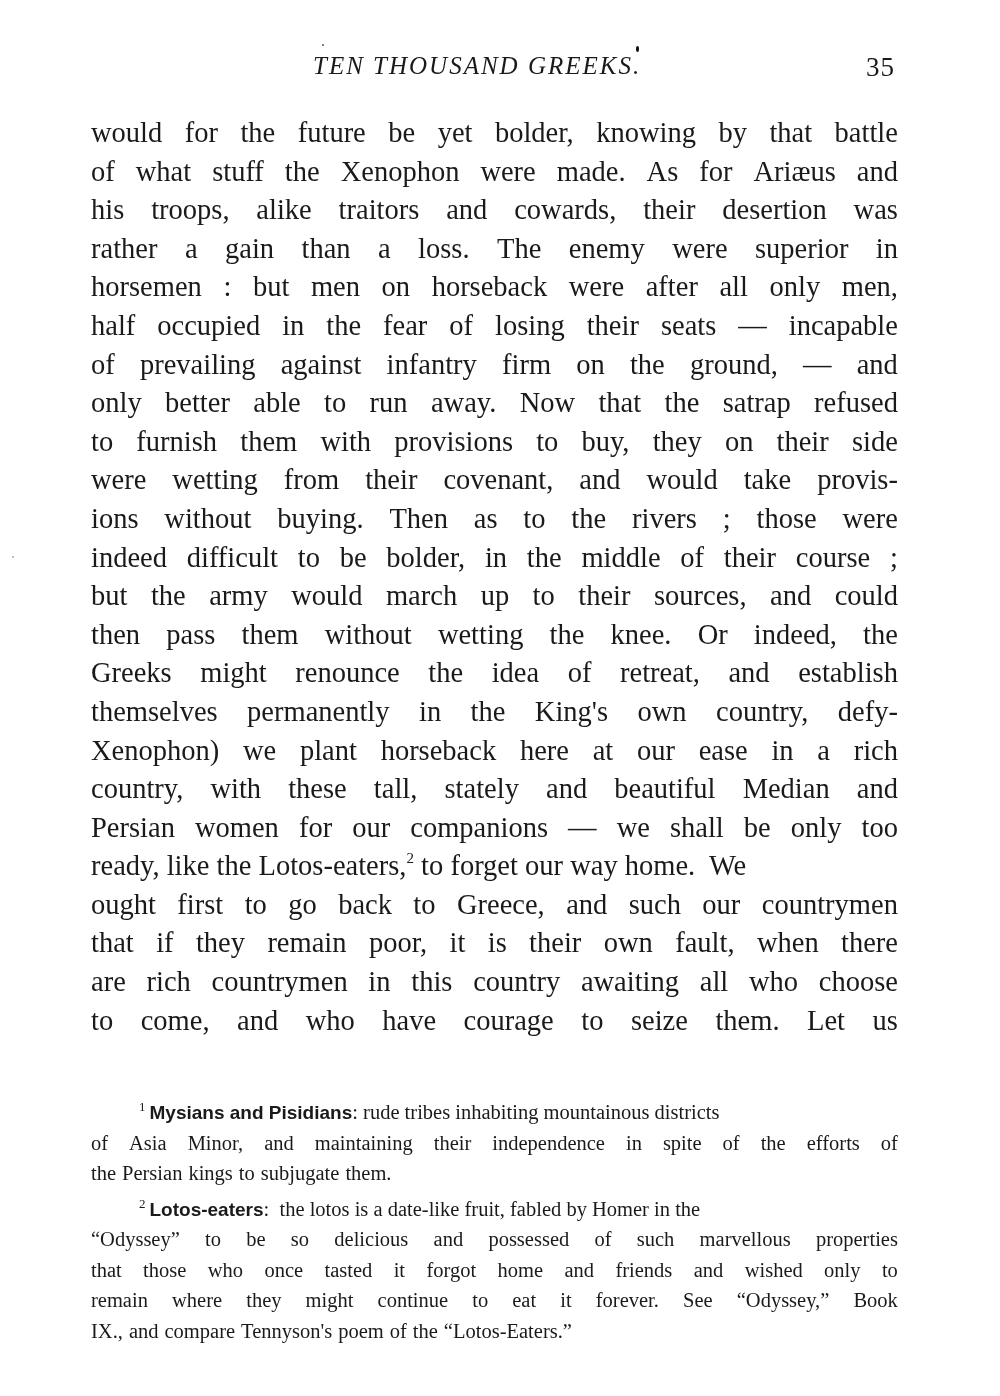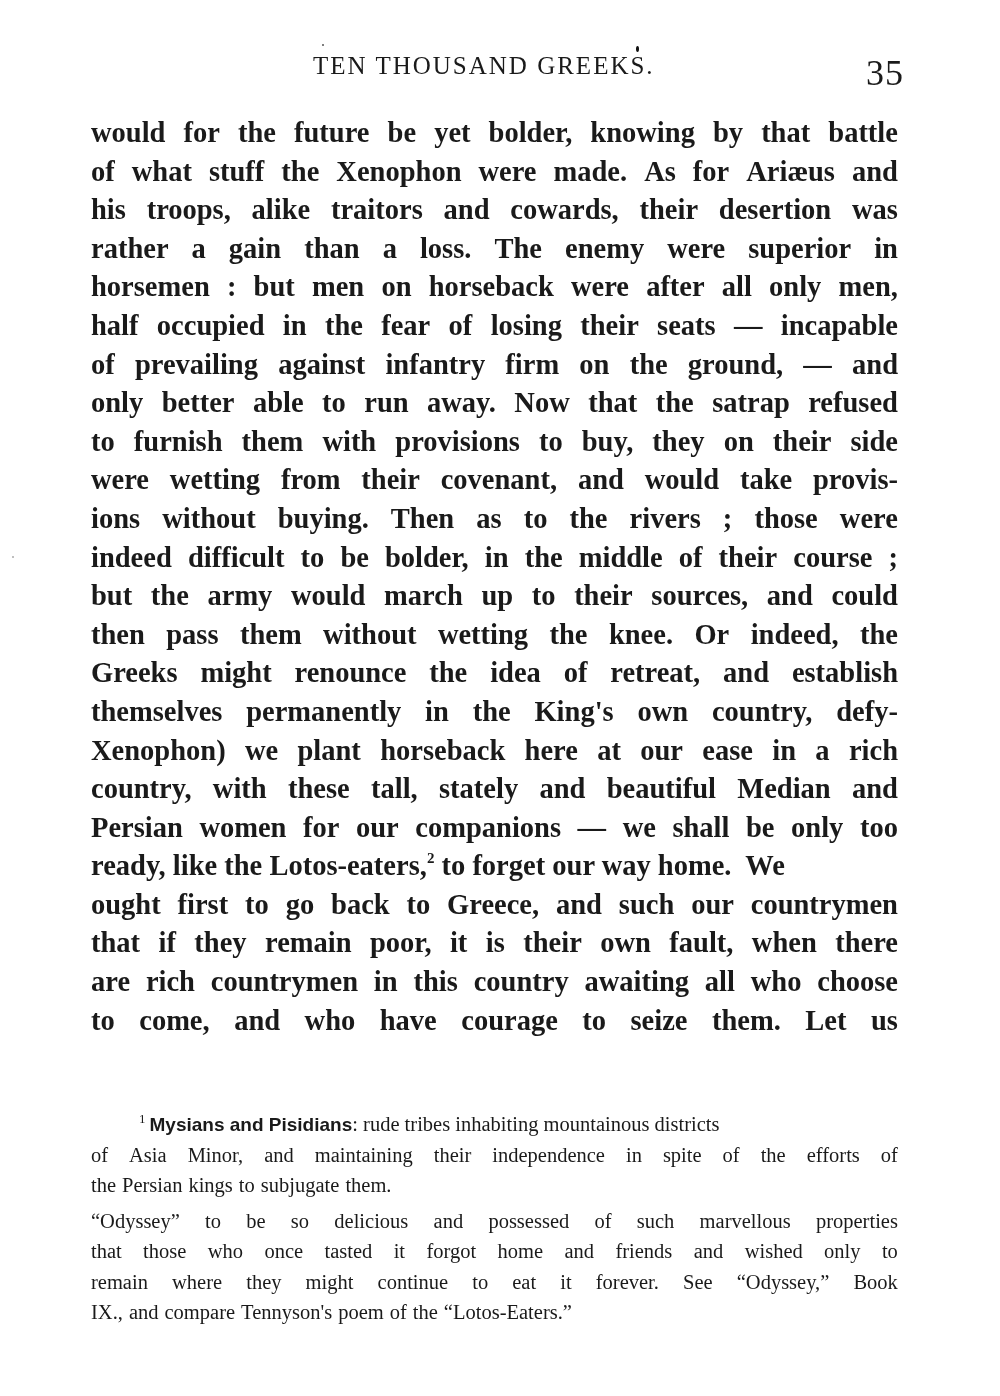--- a/index.html
+++ b/index.html
@@ -25,48 +25,48 @@
       position: absolute;
       top: 50px;
       left: 0;
       width: 1000px;
       height: 34px;
     }
     .running-title {
       position: absolute;
       left: 313px;
       top: 2px;
+      font-style: italic;
       font-size: 25px;
       letter-spacing: 2px;
       white-space: nowrap;
     }
     .page-number {
       position: absolute;
       left: 866px;
       top: 2px;
-      font-size: 36px;
+      font-size: 27px;
       letter-spacing: 1px;
       font-family: Liberation Serif, serif;
     }
     .body-text {
       position: absolute;
       left: 91px;
       top: 114px;
       width: 807px;
     }
     .line {
       display: block;
       height: 38.6px;
       line-height: 38.6px;
       font-size: 28.5px;
       text-align: justify;
       text-align-last: justify;
       white-space: nowrap;
       overflow: visible;
-      font-weight: bold;
     }
     .line.flex {
       display: flex;
       justify-content: space-between;
       white-space: nowrap;
     }
     .line.flex span.w { white-space: pre; }
     sup {
       font-size: 15px;
       line-height: 0;
@@ -84,21 +84,20 @@
       height: 30.5px;
       line-height: 30.5px;
       font-size: 20.5px;
       white-space: nowrap;
     }
     .fn-line.last {
       justify-content: flex-start;
     }
     .fn-line.first {
       padding-left: 48px;
-      margin-top: 12px;
     }
     .fn-line .w { white-space: pre; }
     .fn-line.last .w { margin-right: 6px; }
     .fn-term {
       font-family: "Liberation Sans", "DejaVu Sans", sans-serif;
       font-weight: bold;
       font-size: 19px;
     }
     .fn-mark {
       font-size: 13px;
@@ -439,20 +438,23 @@
       <div class="fn-line last">
           <span class="w">the</span>
           <span class="w">Persian</span>
           <span class="w">kings</span>
           <span class="w">to</span>
           <span class="w">subjugate</span>
           <span class="w">them.</span>
         </div>
     </div>
     <div class="footnote fn2">
+      <div class="fn-line first">
+        <span class="w"><span class="fn-mark">2</span><span class="fn-term">Lotos-eaters</span><span>:  the lotos is a date-like fruit, fabled by Homer in the</span></span>
+      </div>
       <div class="fn-line">
           <span class="w">“Odyssey”</span>
           <span class="w">to</span>
           <span class="w">be</span>
           <span class="w">so</span>
           <span class="w">delicious</span>
           <span class="w">and</span>
           <span class="w">possessed</span>
           <span class="w">of</span>
           <span class="w">such</span>

